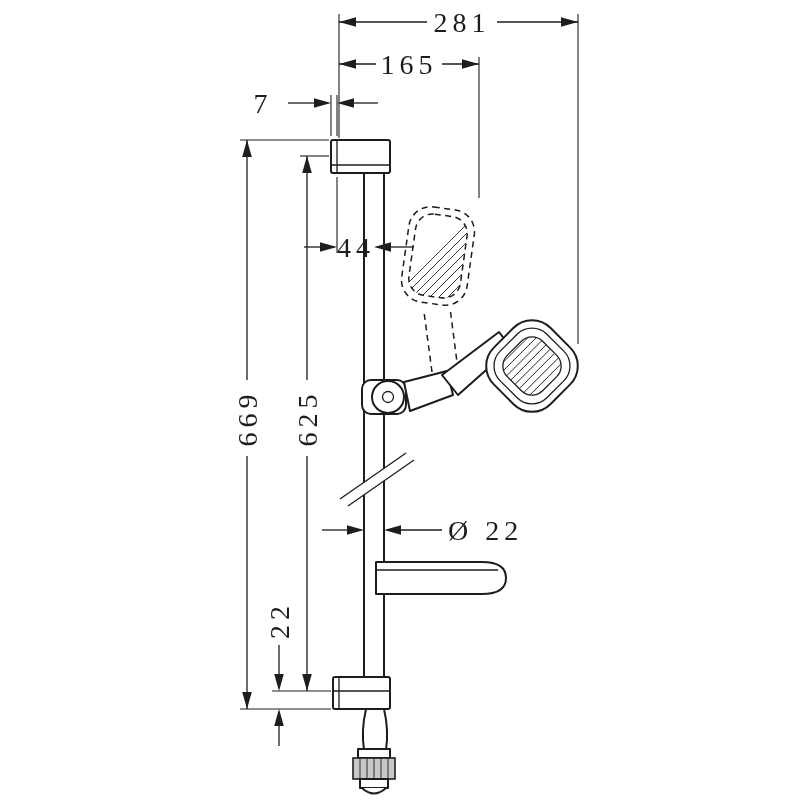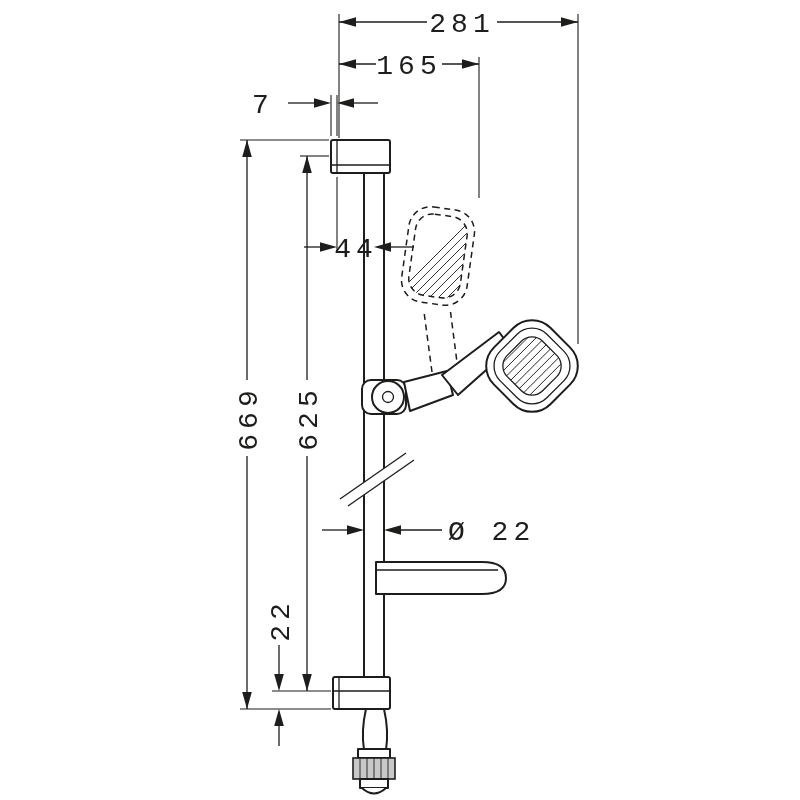--- a/index.html
+++ b/index.html
@@ -1,16 +1,16 @@
 <!DOCTYPE html>
 <html style="--bg: #ffffff; --line: #1d1d1b; --nut: #c8c8c8;"><head>
 <meta charset="utf-8">
 <style>
   html,body{margin:0;padding:0;background:#fff;}
-  .canvas{position:relative;width:800px;height:800px;background:var(--bg,#ffffff);font-family:Liberation Mono, monospace;overflow:hidden;}
+  .canvas{position:relative;width:800px;height:800px;background:var(--bg,#ffffff);font-family:Liberation Serif, serif;overflow:hidden;}
   .obj{fill:#fff;stroke:var(--line,#1d1d1b);stroke-width:2;stroke-linejoin:round;}
   .line2{fill:none;stroke:var(--line,#1d1d1b);stroke-width:2;}
   .thin{fill:none;stroke:var(--line,#1d1d1b);stroke-width:1.3;}
   .dash{fill:none;stroke:var(--line,#1d1d1b);stroke-width:1.5;stroke-dasharray:6 4.5;}
   .hatch{stroke:var(--line,#1d1d1b);stroke-width:0.9;}
   .dim{fill:none;stroke:var(--line,#1d1d1b);stroke-width:1.3;}
   .ext{fill:none;stroke:var(--line,#1d1d1b);stroke-width:1.1;}
   .arr{fill:var(--line,#1d1d1b);stroke:none;}
   .white{fill:#fff;stroke:none;}
   .nut{fill:var(--nut,#c8c8c8);stroke:var(--line,#1d1d1b);stroke-width:1.6;}

